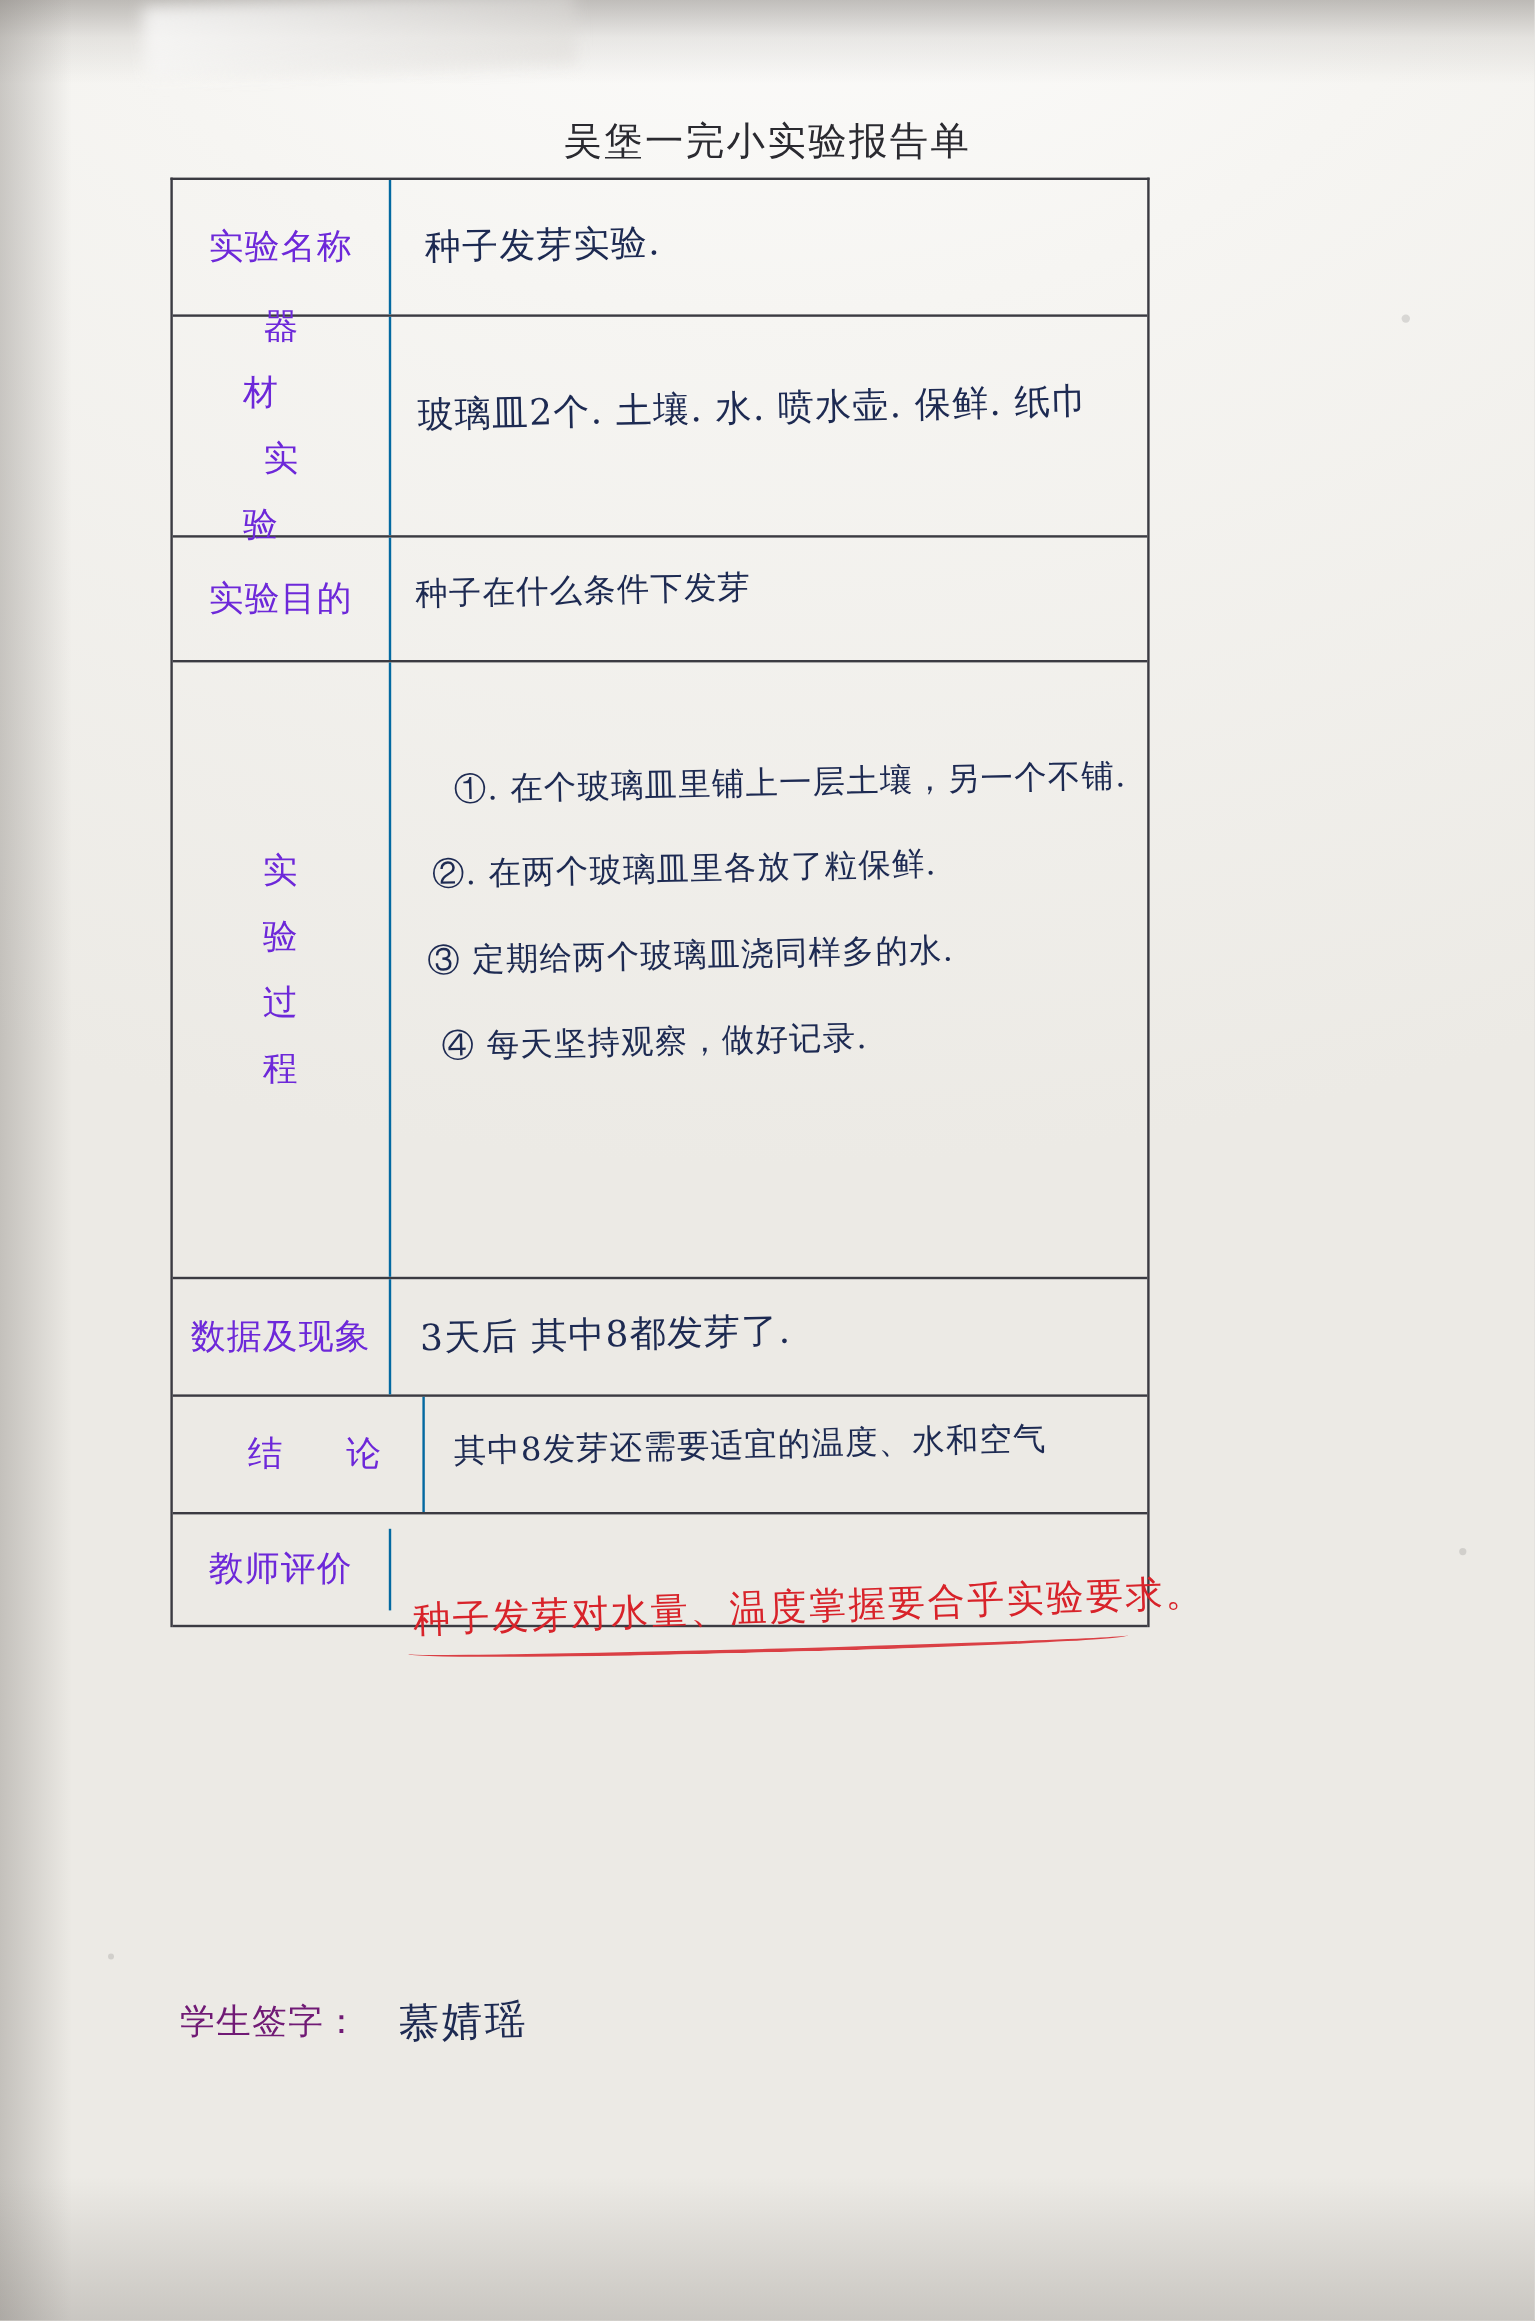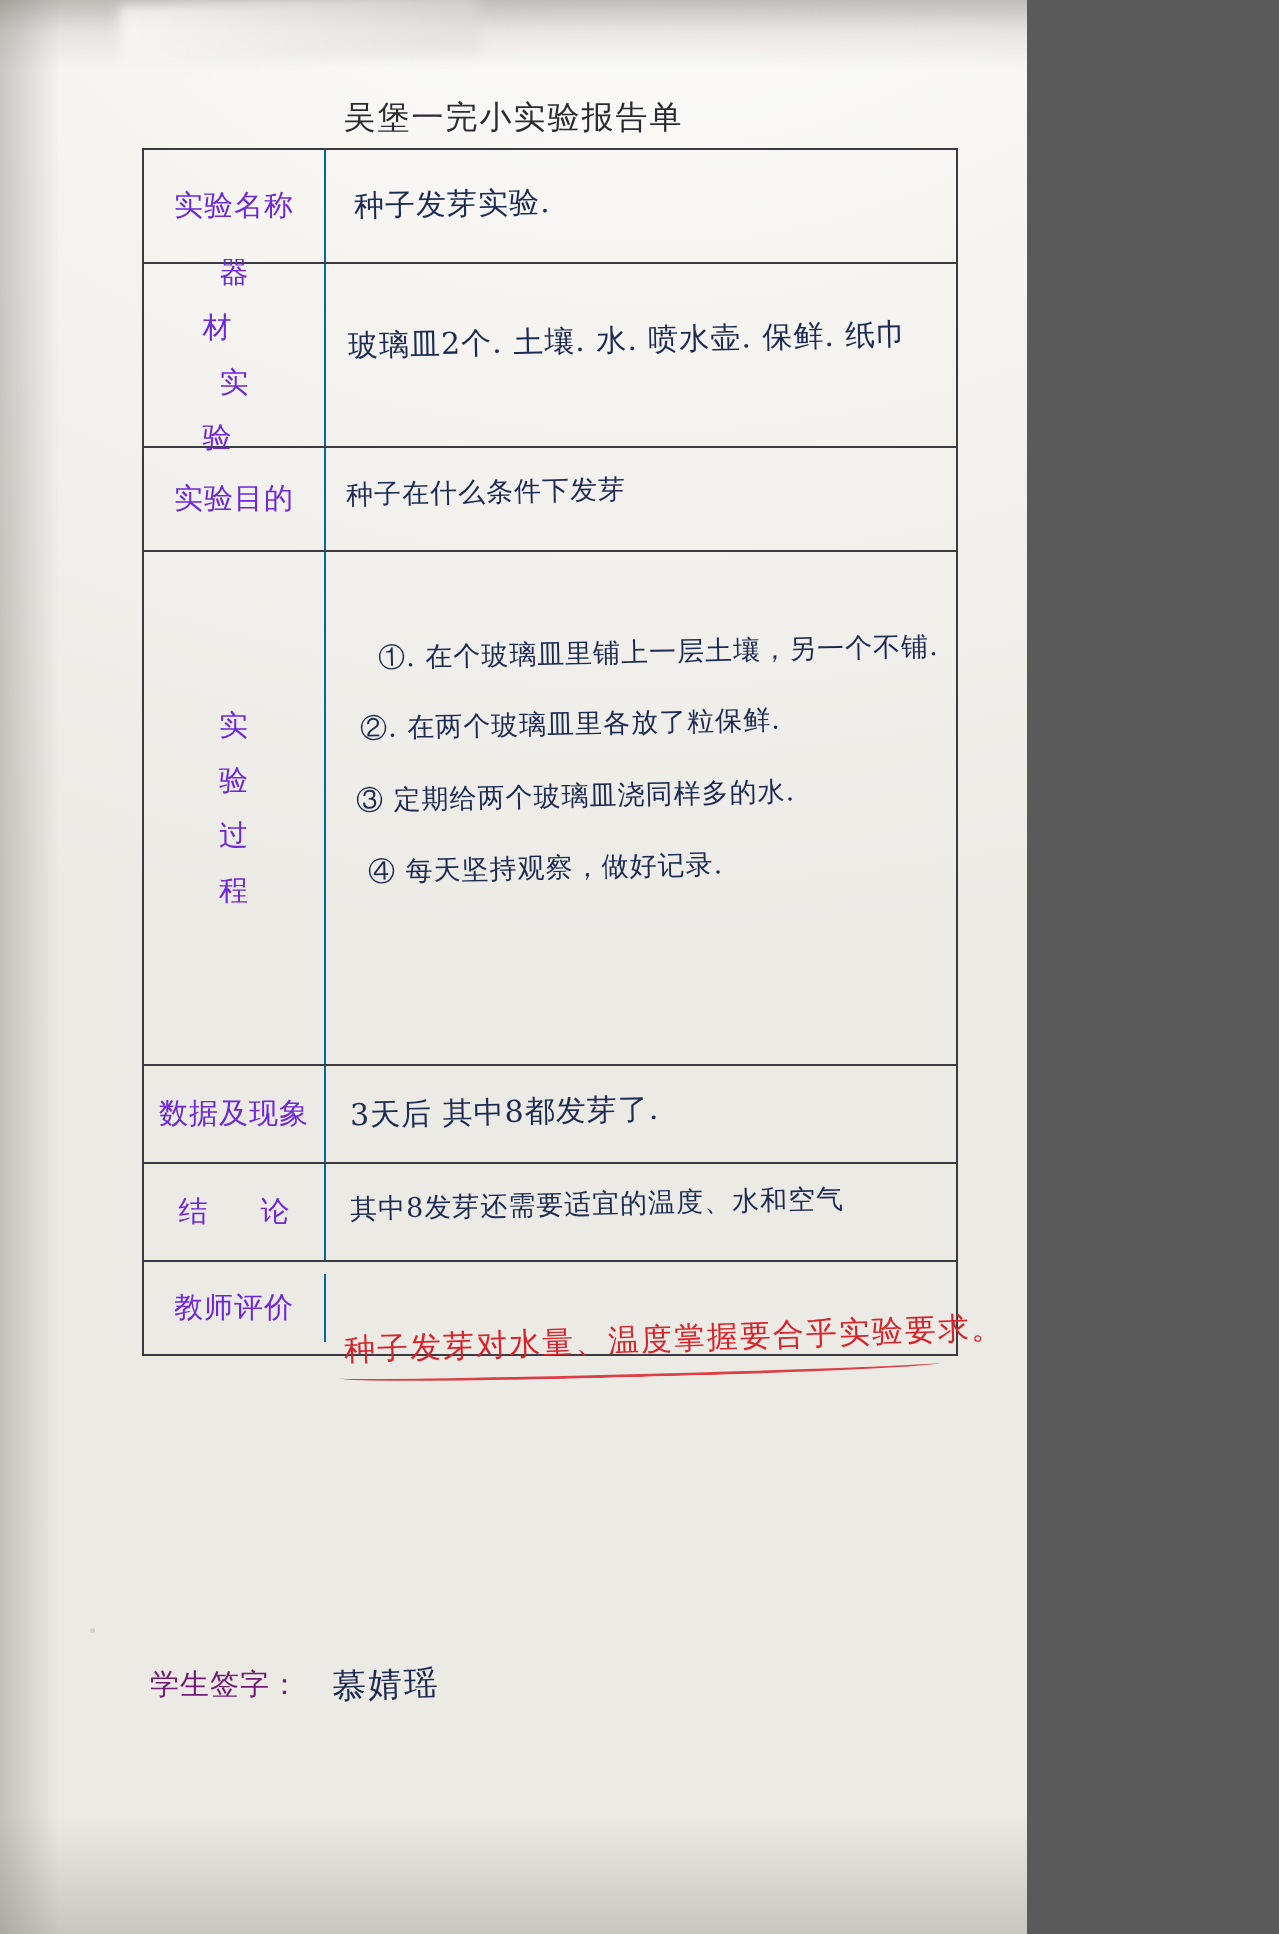--- a/index.html
+++ b/index.html
@@ -2,21 +2,21 @@
 <html lang="zh"><head>
 <meta charset="utf-8">
 <style>
   html, body {
     margin: 0;
     padding: 0;
     background: #5a5a5a;
   }
   .page {
     position: relative;
-    width: 1027px;
+    width: 1279px;
     height: 1934px;
     overflow: hidden;
     background: #e9e6e1;
     font-family: "Liberation Sans", sans-serif;
   }
 
   
   .paper {
     position: absolute;
     left: -10px;
@@ -110,21 +110,21 @@
     padding: 10px 14px;
     box-sizing: border-box;
   }
 
   
   .r-name     { height: 112px; }
   .r-equip    { height: 182px; }
   .r-purpose  { height: 102px; }
   .r-process  { height: 512px; }
   .r-data     { height: 96px; justify-content: space-between; }
-  .r-conc     { height: 96px; }
+  .r-conc     { height: 96px; padding-left: 28px; }
   .r-teacher  { height: 92px; align-items: center; }
 
   
   .hand {
     font-family: "DejaVu Serif", serif;
     color: #1d2a52;
     font-size: 30px;
     letter-spacing: 1px;
     transform: rotate(-1.2deg);
     display: inline-block;

